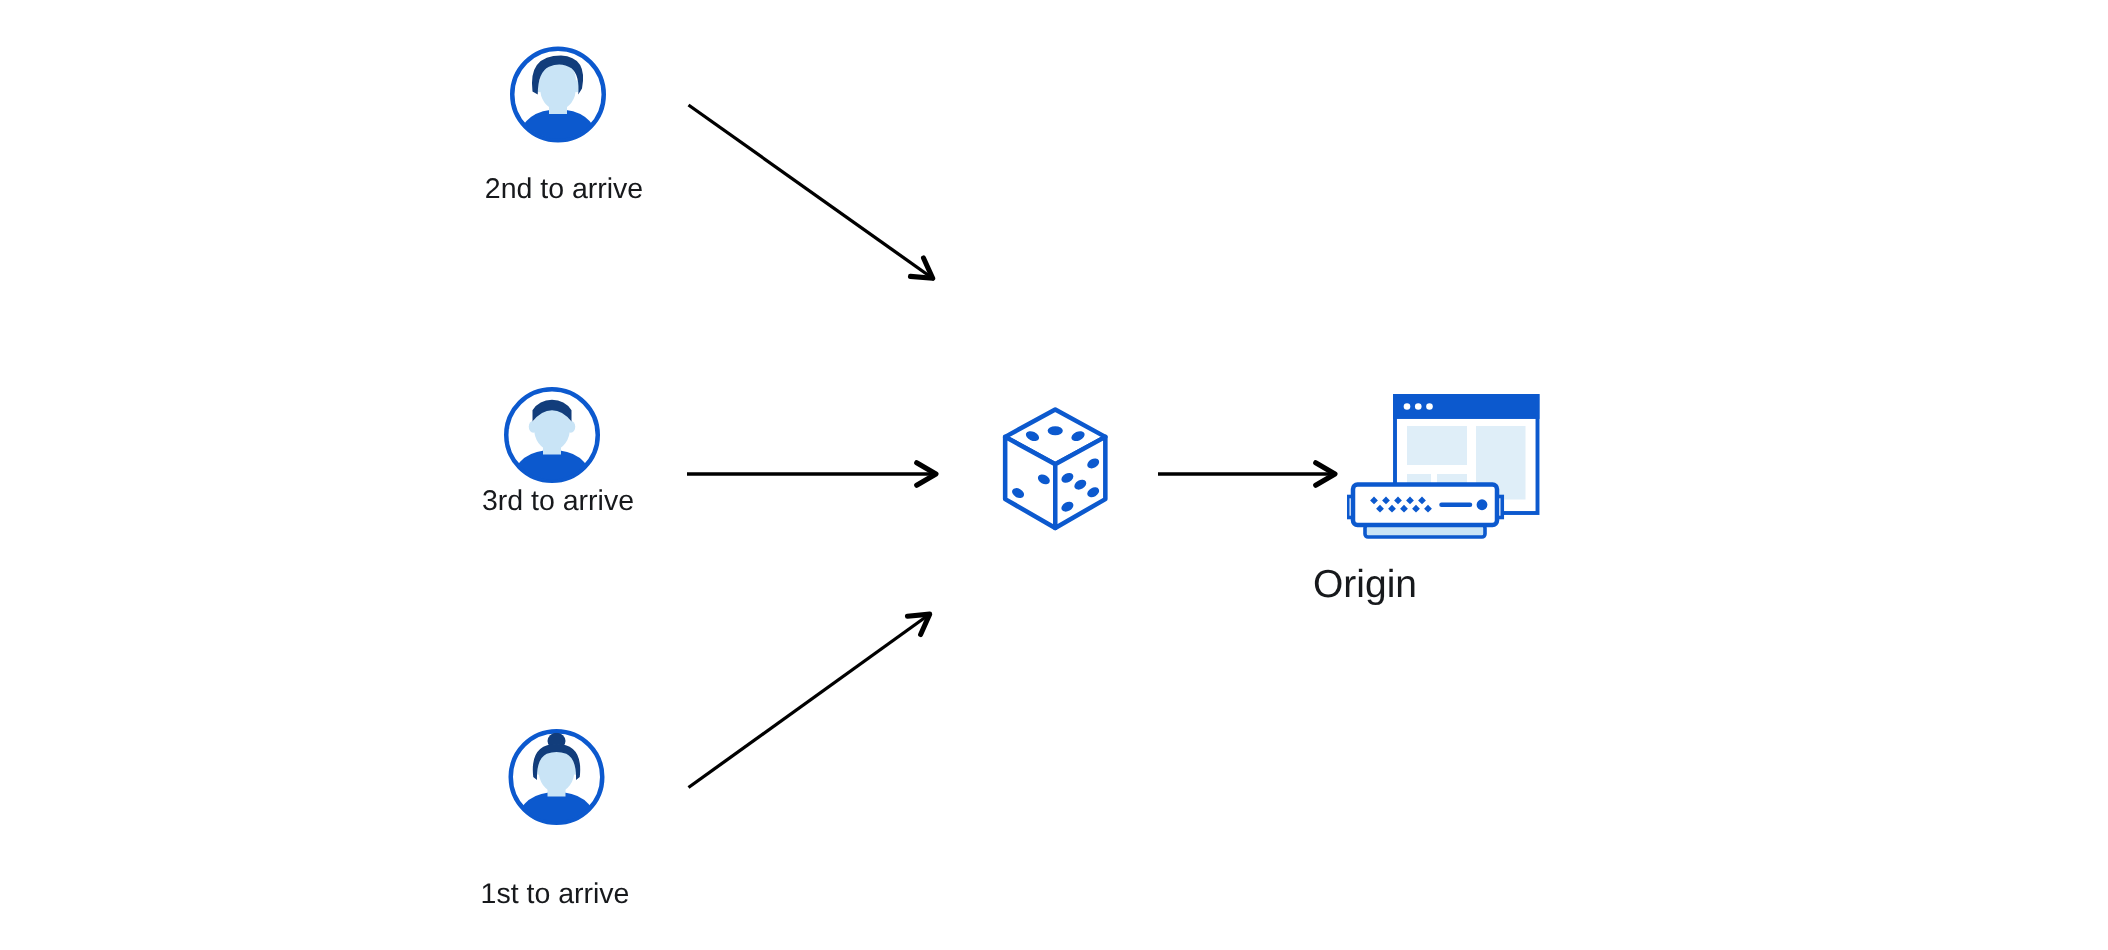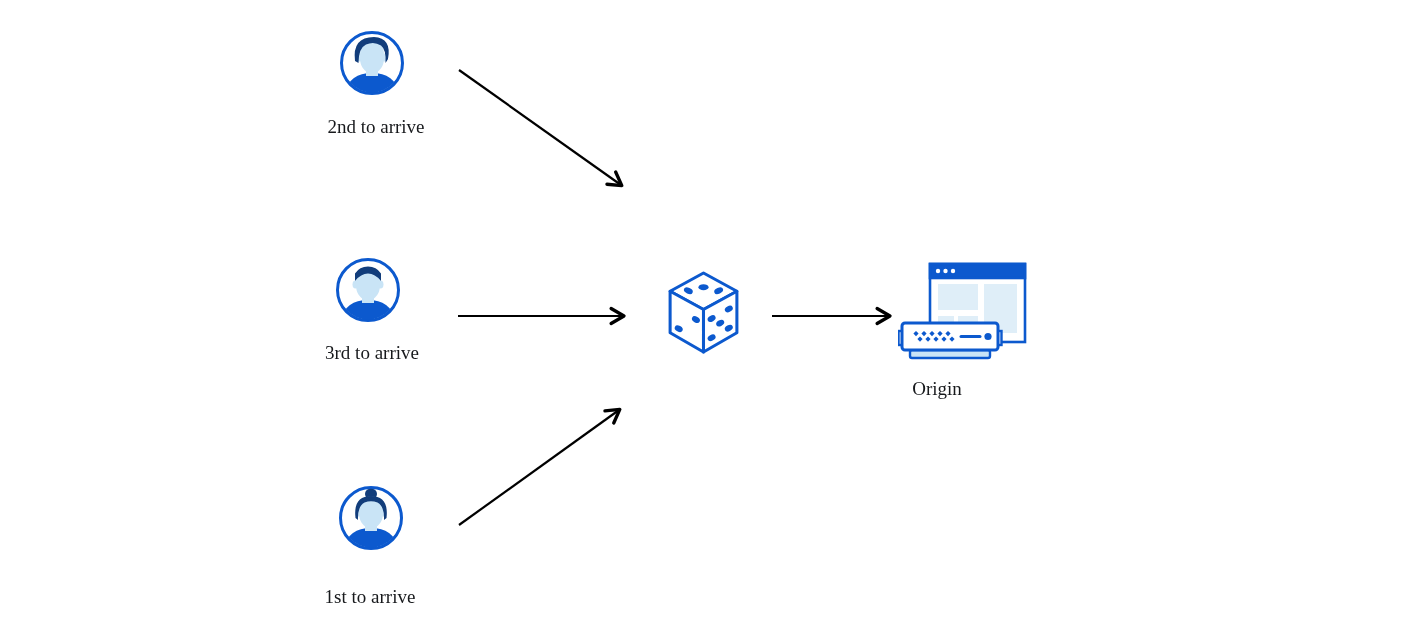--- a/index.html
+++ b/index.html
@@ -17,21 +17,20 @@
     color: #17191c;
   }
   .abs { position: absolute; }
   .node-label {
     position: absolute;
     transform: translateX(-50%);
     font-size: 19px;
     line-height: 24px;
     white-space: nowrap;
     color: #17191c;
-    font-family: Liberation Serif, serif;
   }
   svg.icon { display: block; }
   .arrow-layer {
     position: absolute;
     left: 0; top: 0;
     width: 1405px; height: 633px;
     pointer-events: none;
   }
 </style>
 </head>
@@ -78,21 +77,21 @@
     <circle cx="33" cy="33" r="30.5" fill="#ffffff" stroke="#0C59CE" stroke-width="3"></circle>
     <g clip-path="url(#c2)">
       <path d="M5 66 Q9 43 33 43 Q57 43 61 66 Z" fill="#0C59CE"></path>
       <rect x="27" y="33" width="12" height="13" fill="#C9E4F6"></rect>
       <ellipse cx="20.5" cy="27.5" rx="3" ry="4" fill="#C9E4F6"></ellipse>
       <ellipse cx="45.5" cy="27.5" rx="3" ry="4" fill="#C9E4F6"></ellipse>
       <path d="M21 25 Q21 11.5 33 11.5 Q45 11.5 45 25 L45 28 Q45 40.5 33 44.5 Q21 40.5 21 28 Z" fill="#C9E4F6"></path>
       <path d="M20 24 L20 16.5 Q24.5 9.5 33 9.5 Q41.5 9.5 46 16.5 L46 24 Q40 16.5 33 16.5 Q26 16.5 20 24 Z" fill="#123D7B"></path>
     </g>
   </svg>
-  <div class="node-label" style="left:372px;top:341px">3rd to arrive</div>
+  <div class="node-label" style="left:372px;top:323px">3rd to arrive</div>
 
   <svg class="icon abs" style="left:338px;top:485px" width="66" height="66" viewBox="0 0 66 66">
     <defs>
         <clipPath id="c3">
           <circle cx="33" cy="33" r="29.5"></circle>
         </clipPath>
       </defs>
     <circle cx="33" cy="33" r="30.5" fill="#ffffff" stroke="#0C59CE" stroke-width="3"></circle>
     <g clip-path="url(#c3)">
       <path d="M5 66 Q9 43 33 43 Q57 43 61 66 Z" fill="#0C59CE"></path>
@@ -155,15 +154,15 @@
       <path d="M50 69 l2.6 2.6 -2.6 2.6 -2.6 -2.6 Z"></path>
       <path d="M22 74.5 l2.6 2.6 -2.6 2.6 -2.6 -2.6 Z"></path>
       <path d="M30 74.5 l2.6 2.6 -2.6 2.6 -2.6 -2.6 Z"></path>
       <path d="M38 74.5 l2.6 2.6 -2.6 2.6 -2.6 -2.6 Z"></path>
       <path d="M46 74.5 l2.6 2.6 -2.6 2.6 -2.6 -2.6 Z"></path>
       <path d="M54 74.5 l2.6 2.6 -2.6 2.6 -2.6 -2.6 Z"></path>
     </g>
     <line x1="63" y1="74.5" x2="82" y2="74.5" stroke="#0C59CE" stroke-width="3" stroke-linecap="round"></line>
     <circle cx="90" cy="74.5" r="3.6" fill="#0C59CE"></circle>
   </svg>
-  <div class="node-label" style="left:937px;top:377px;font-size:19px">Origin</div>
+  <div class="node-label" style="left:910px;top:377px;font-size:26px">Origin</div>
 
 </div>
 
 </body></html>

